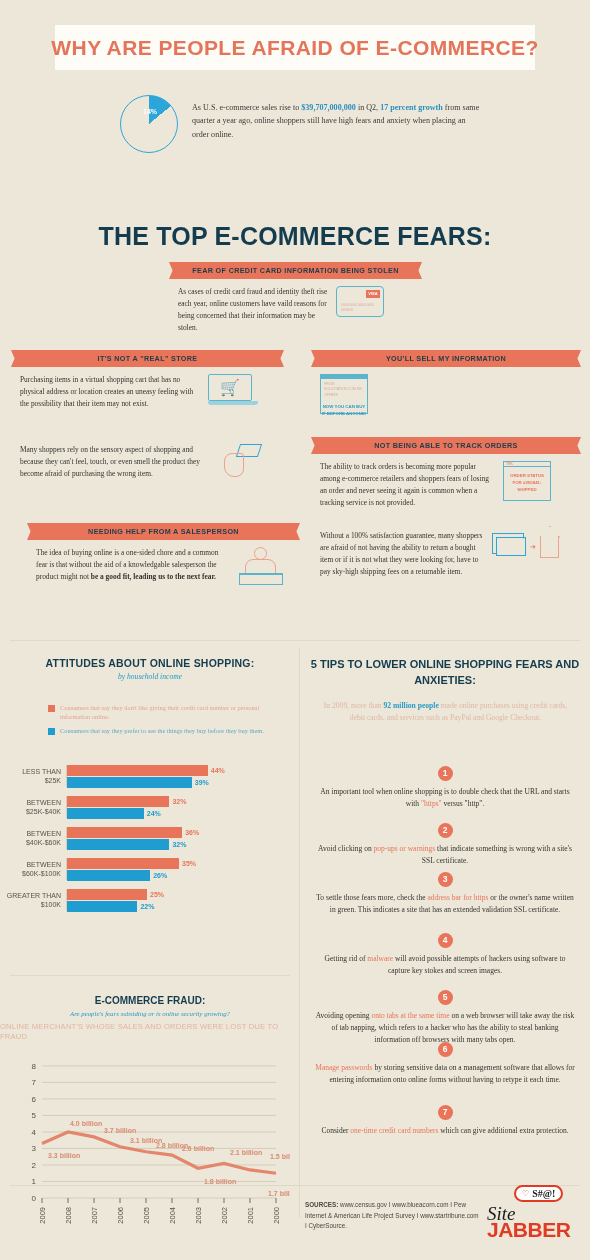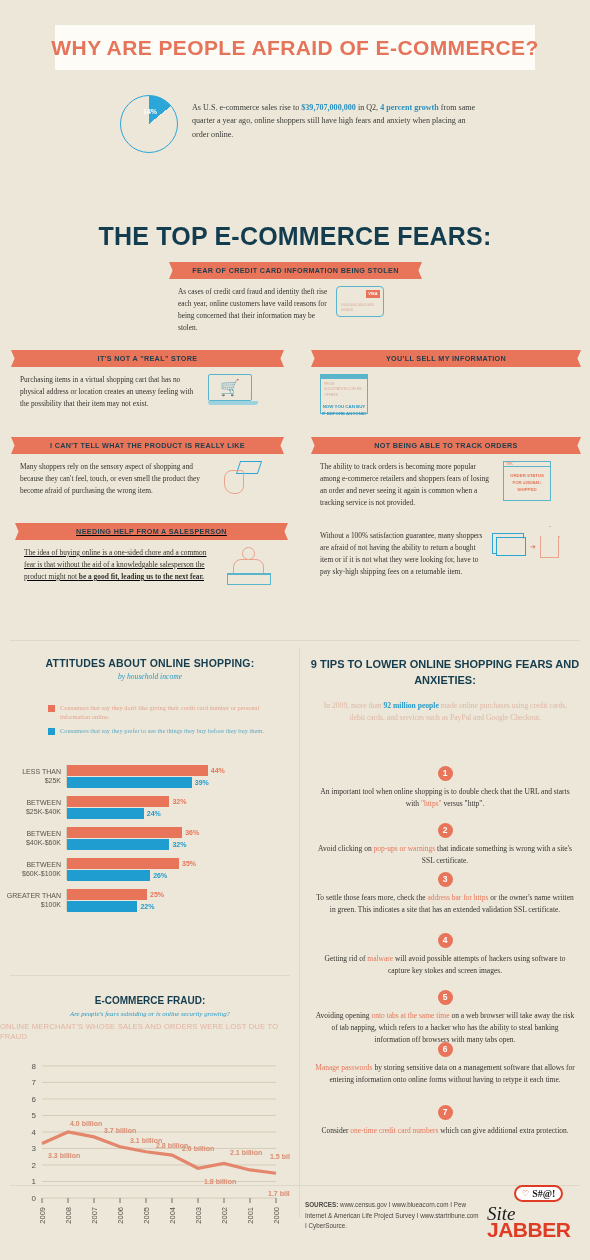--- a/index.html
+++ b/index.html
@@ -169,21 +169,21 @@
 
 <div class="title-bar">
   <h1>WHY ARE PEOPLE AFRAID OF E-COMMERCE?</h1>
 </div>
 
 <div class="intro">
   <div class="donut">
     <span class="pct">14%</span>
   </div>
   <div class="intro-text">
-    <span>As U.S. e-commerce sales rise to </span><span class="b-blue">$39,707,000,000</span><span> in Q2, </span><span class="b-blue">4 percent growth</span><span> from same quarter a year ago, online shoppers still have high fears and anxiety when placing an order online.</span>
+    <span>As U.S. e-commerce sales rise to </span><span class="b-blue">$39,707,000,000</span><span> in Q2, </span><span class="b-blue">17 percent growth</span><span> from same quarter a year ago, online shoppers still have high fears and anxiety when placing an order online.</span>
   </div>
 </div>
 
 <div class="sec-head" id="fears-head">THE TOP E-COMMERCE FEARS:</div>
 
 <div class="fear-block" style="left:178px; top:262px; width:235px;">
   <div class="ribbon">
     <span>FEAR OF CREDIT CARD INFORMATION BEING STOLEN</span>
   </div>
   <div class="fear-body">
@@ -219,23 +219,20 @@
     <div class="ico mail">
       <div class="bar"></div>
       <div class="t1">FROM: SOLICITATION.COM
 RE: OFFERS</div>
       <div class="t2">NOW YOU CAN BUY IT BEFORE ANYONE!</div>
     </div>
   </div>
 </div>
 
 <div class="fear-block" style="left:20px; top:437px; width:255px;">
-  <div class="ribbon">
-    <span>I CAN'T TELL WHAT THE PRODUCT IS REALLY LIKE</span>
-  </div>
   <div class="fear-body">
     <p style="width:190px">Many shoppers rely on the sensory aspect of shopping and because they can't feel, touch, or even smell the product they become afraid of purchasing the wrong item.</p>
     <div class="ico hand">
       <div class="pkg-blue"></div>
         <div class="fingers"></div>
     </div>
   </div>
 </div>
 
 <div class="fear-block" style="left:320px; top:437px; width:252px;">
@@ -248,21 +245,21 @@
       <div class="bar2">TRK</div>
       <div class="t3">
         <em>ORDER STATUS</em><br>
         <em>FOR #250841:</em><br>
         <em>SHIPPED</em>
       </div>
     </div>
   </div>
 </div>
 
-<div class="fear-block" style="left:24px; top:523px; width:255px;text-decoration:underline;">
+<div class="fear-block" style="left:36px; top:523px; width:255px;">
   <div class="ribbon">
     <span>NEEDING HELP FROM A SALESPERSON</span>
   </div>
   <div class="fear-body">
     <p style="width:195px"><span>The idea of buying online is a one-sided chore and a common fear is that without the aid of a knowledgable salesperson the product might not </span><b>be a good fit, leading us to the next fear.</b></p>
     <div class="ico person">
       <div class="head"></div>
         <div class="torso"></div>
         <div class="desk"></div>
     </div>
@@ -415,21 +412,21 @@
     <text x="94" y="84.90697674418604" font-size="7" fill="#d98b72" font-weight="bold" font-family="&quot;Liberation Sans&quot;, sans-serif">3.7 billion</text>
     <text x="120" y="94.81395348837208" font-size="7" fill="#d98b72" font-weight="bold" font-family="&quot;Liberation Sans&quot;, sans-serif">3.1 billion</text>
     <text x="146" y="99.76744186046511" font-size="7" fill="#d98b72" font-weight="bold" font-family="&quot;Liberation Sans&quot;, sans-serif">2.8 billion</text>
     <text x="172" y="103.06976744186045" font-size="7" fill="#d98b72" font-weight="bold" font-family="&quot;Liberation Sans&quot;, sans-serif">2.6 billion</text>
     <text x="194" y="136.27906976744185" font-size="7" fill="#d98b72" font-weight="bold" font-family="&quot;Liberation Sans&quot;, sans-serif">1.8 billion</text>
     <text x="220" y="107.32558139534883" font-size="7" fill="#d98b72" font-weight="bold" font-family="&quot;Liberation Sans&quot;, sans-serif">2.1 billion</text>
     <text x="258" y="147.93023255813955" font-size="7" fill="#d98b72" font-weight="bold" font-family="&quot;Liberation Sans&quot;, sans-serif">1.7 billion</text>
     <text x="260" y="111.23255813953489" font-size="7" fill="#d98b72" font-weight="bold" font-family="&quot;Liberation Sans&quot;, sans-serif">1.5 billion</text>
   </svg>
 
-<div id="tips-head">9 TIPS TO LOWER ONLINE SHOPPING FEARS AND ANXIETIES:</div>
+<div id="tips-head">5 TIPS TO LOWER ONLINE SHOPPING FEARS AND ANXIETIES:</div>
 <div id="tips-intro">
   <span>In 2009, more than </span><b>92 million people</b><span> made online purchases using credit cards, debit cards, and services such as PayPal and Google Checkout.</span>
 </div>
 <div id="tips-container">
     <div class="tip" style="top: 766px;">
       <div class="num">1</div>
       <p><span>An important tool when online shopping is to double check that the URL and starts with </span><em>"https"</em><span> versus "http".</span></p>
     </div>
     <div class="tip" style="top: 823px;">
       <div class="num">2</div>

